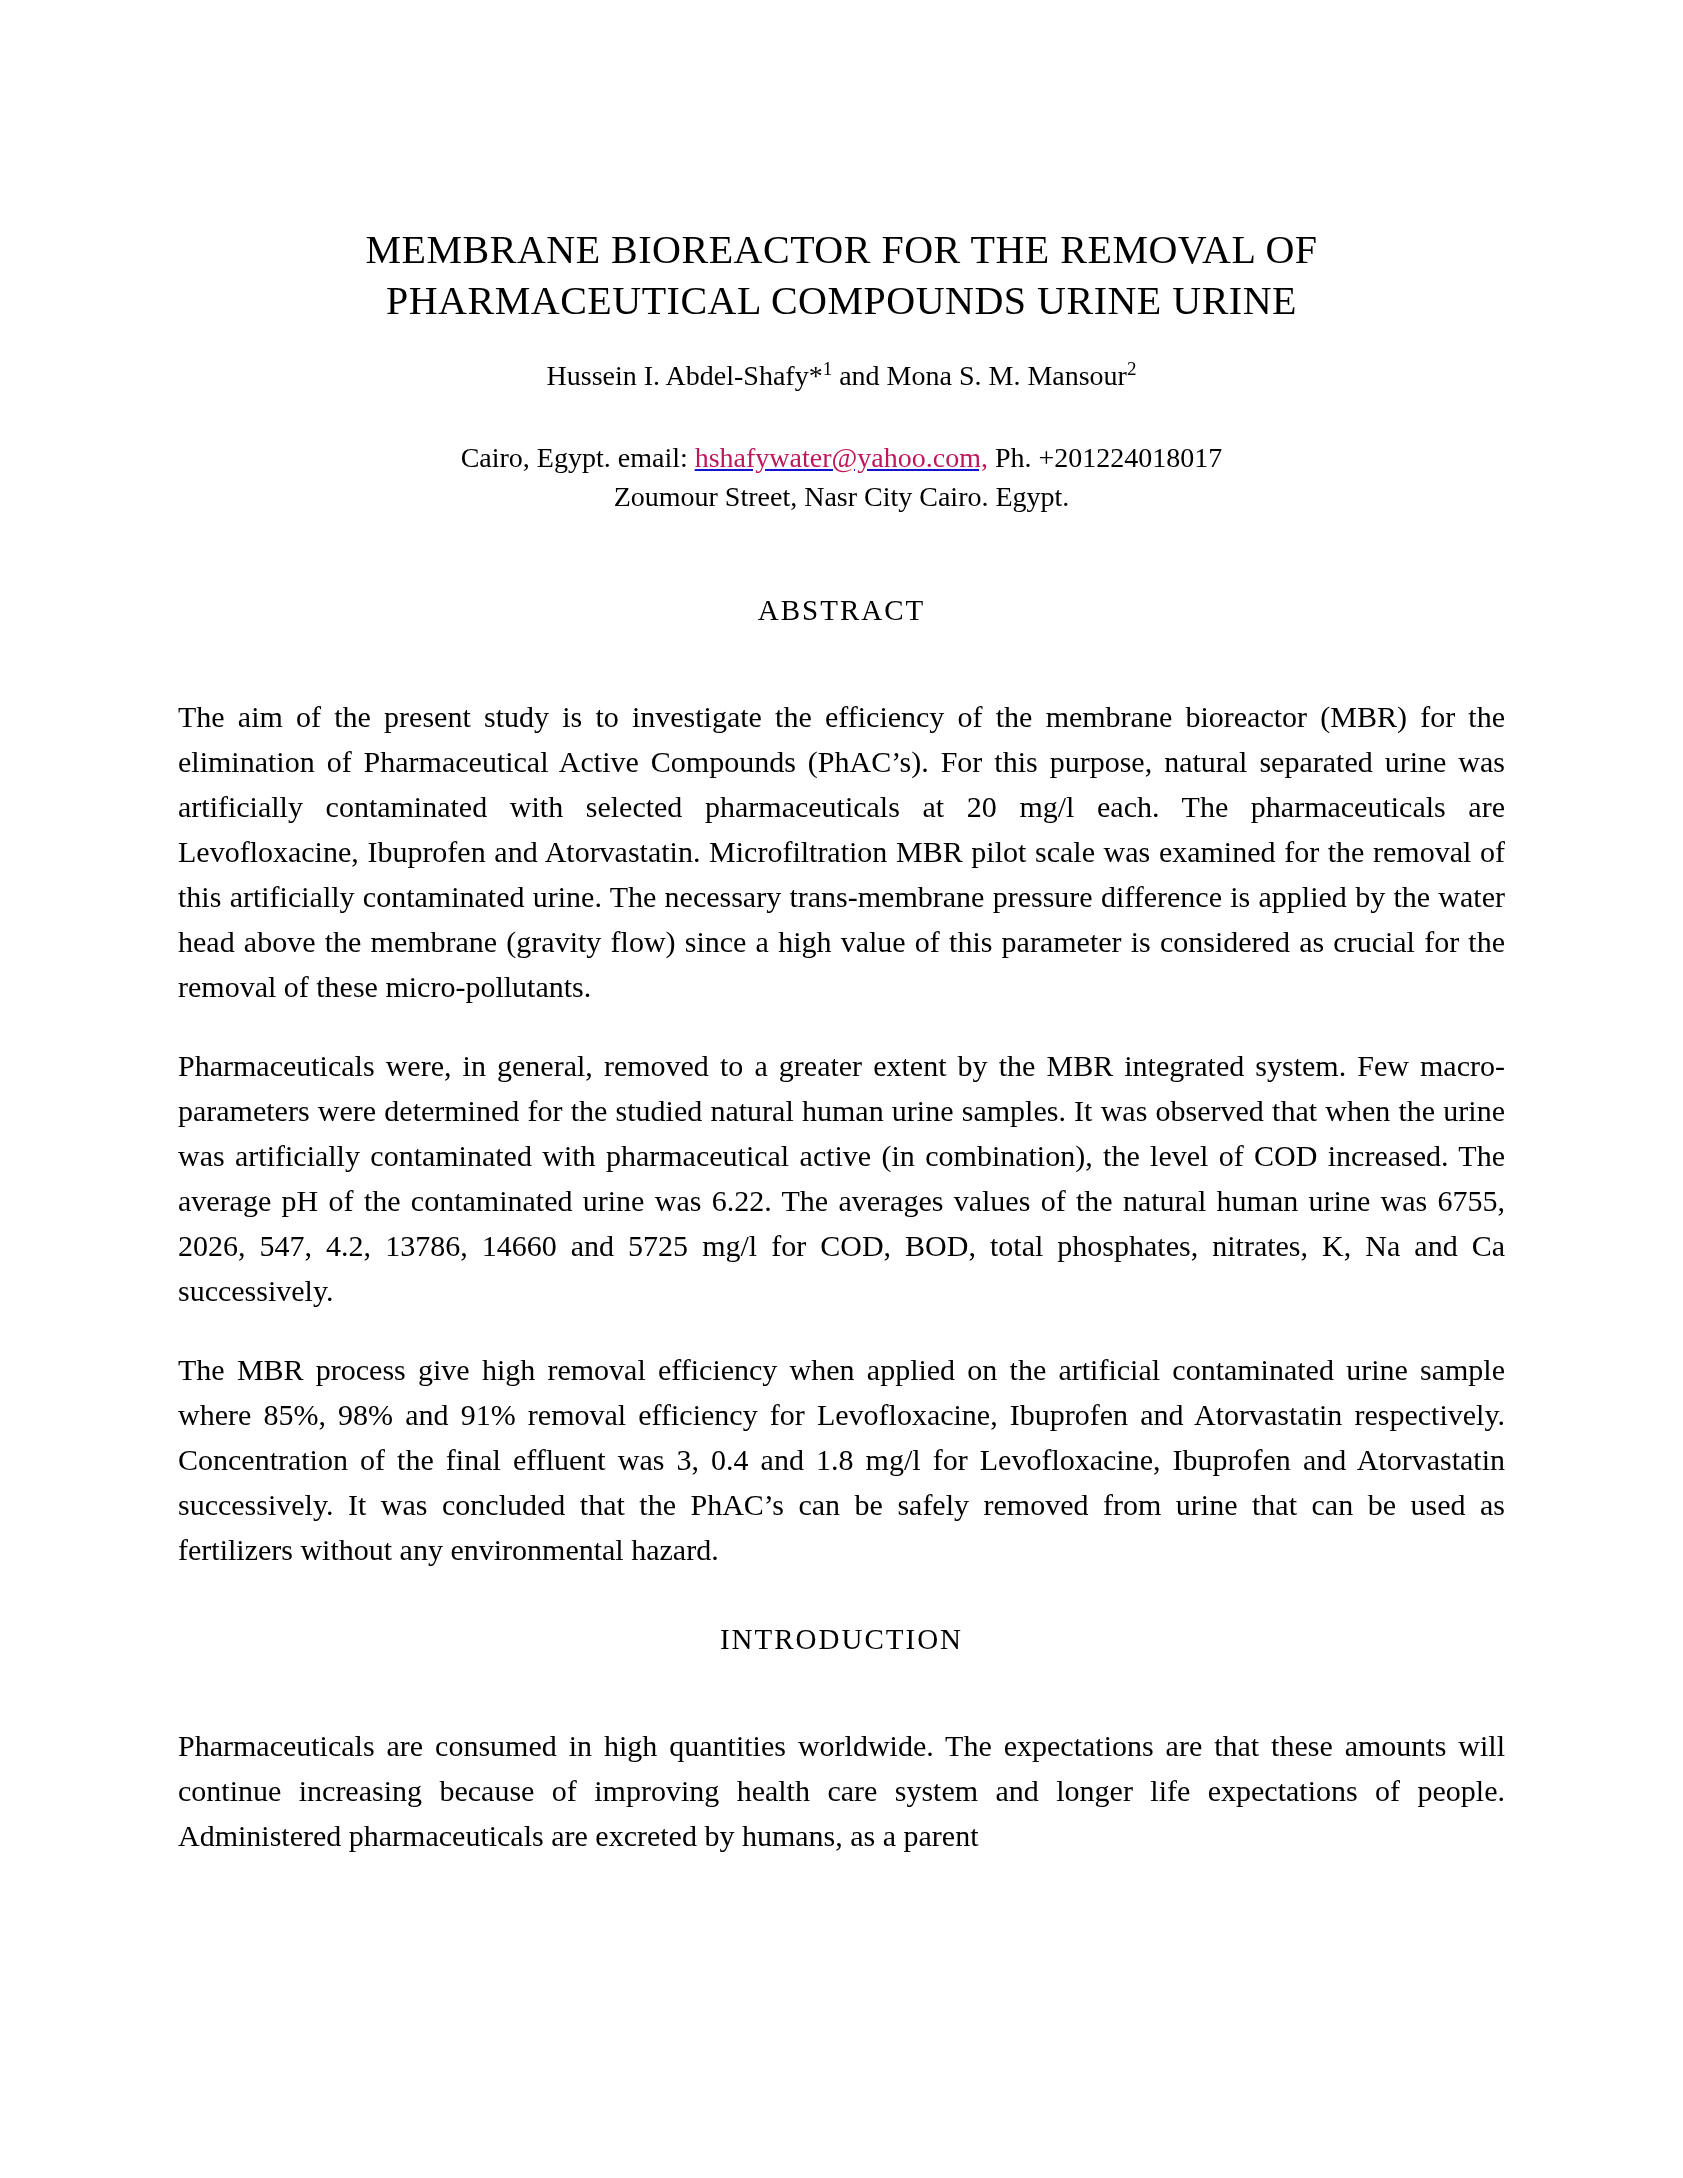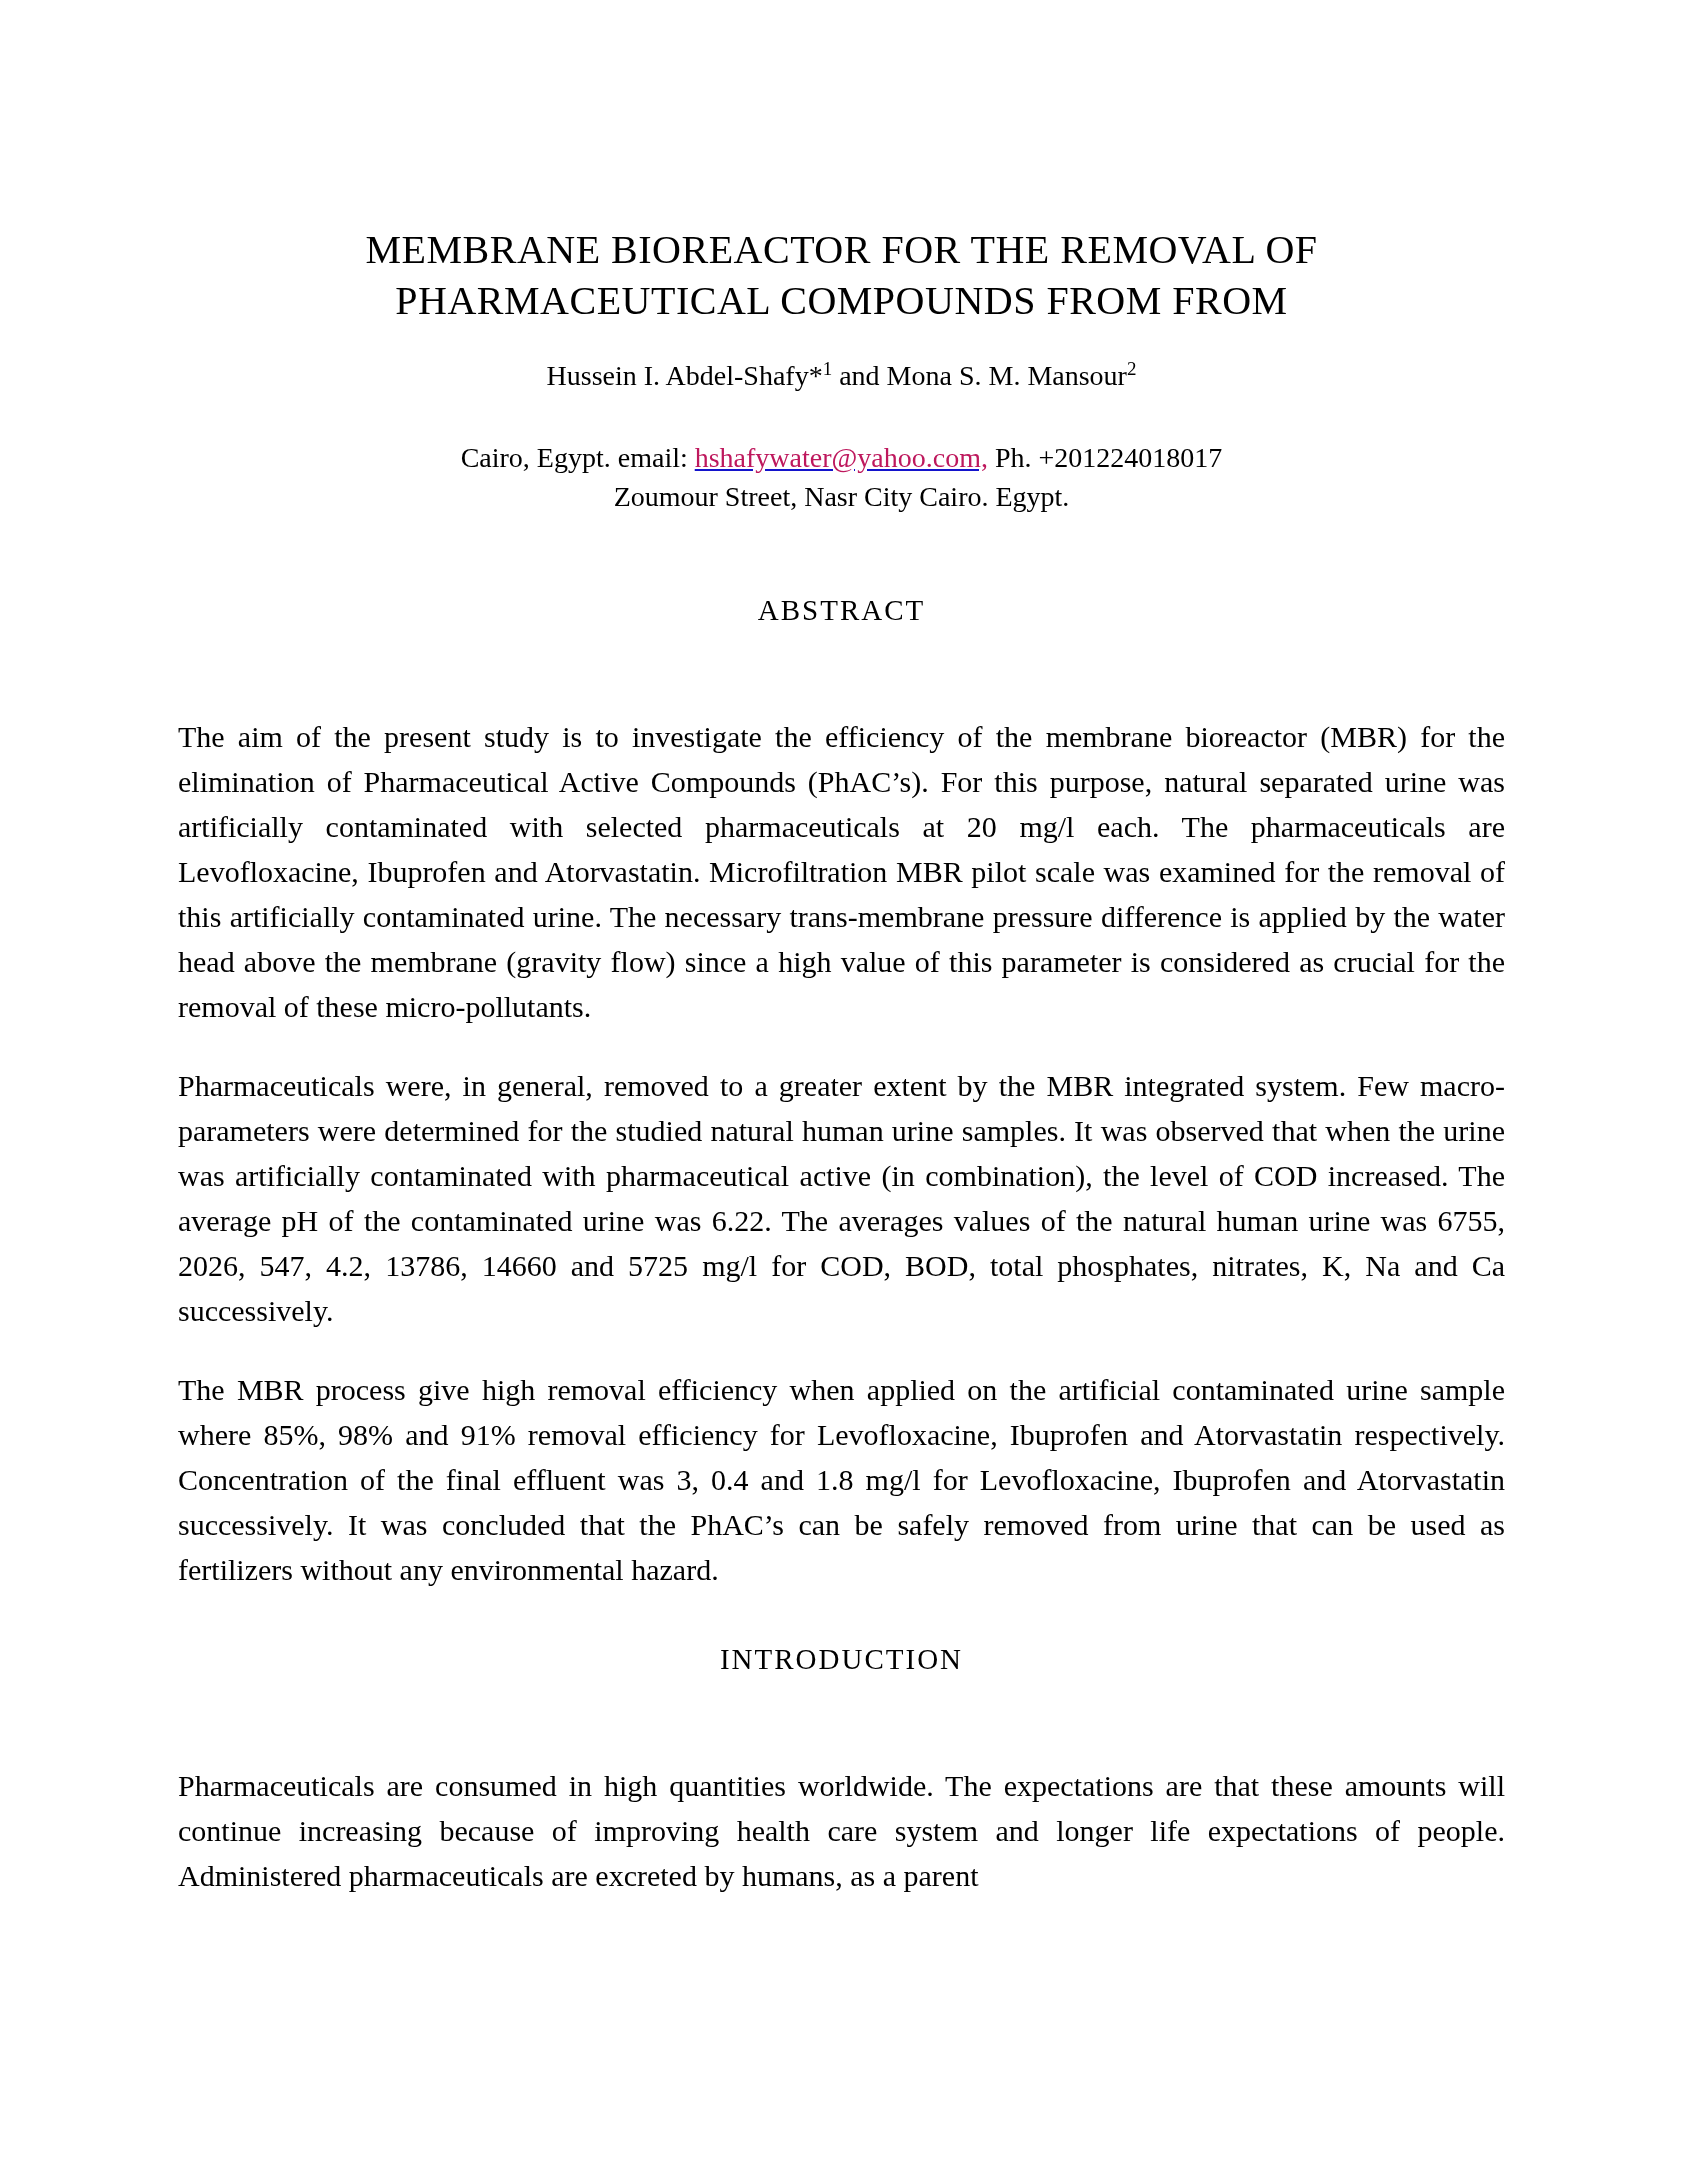--- a/index.html
+++ b/index.html
@@ -56,30 +56,30 @@
     letter-spacing: 2px;
   }
   .intro-heading { margin-top: 44px; }
   .body-par {
     margin: 34px 0 0 0;
     font-size: 30px;
     line-height: 45px;
     text-align: justify;
     text-justify: inter-word;
   }
-  .first-after-heading { margin-top: 81px; }
+  .first-after-heading { margin-top: 61px; }
 </style>
 </head>
 <body>
 
 <div class="page">
 
   <h1 class="title">
       <span class="title-line">MEMBRANE BIOREACTOR FOR THE REMOVAL OF</span>
-      <span class="title-line">PHARMACEUTICAL COMPOUNDS FROM FROM</span>
+      <span class="title-line">PHARMACEUTICAL COMPOUNDS URINE URINE</span>
     </h1>
 
   <p class="authors"><span>Hussein I. Abdel-Shafy*</span><sup>1</sup><span> and Mona S. M. Mansour</span><sup>2</sup></p>
 
   <div class="affiliation">
     <div class="aff-line"><span>Cairo, Egypt. email: </span><a class="email-link" style="color: #be185d; text-decoration-color: rgb(20, 20, 204);">hshafywater@yahoo.com,</a><span> Ph. +201224018017</span></div>
     <div class="aff-line">Zoumour Street, Nasr City Cairo. Egypt.</div>
   </div>
 
   <h2 class="section-heading">ABSTRACT</h2>

